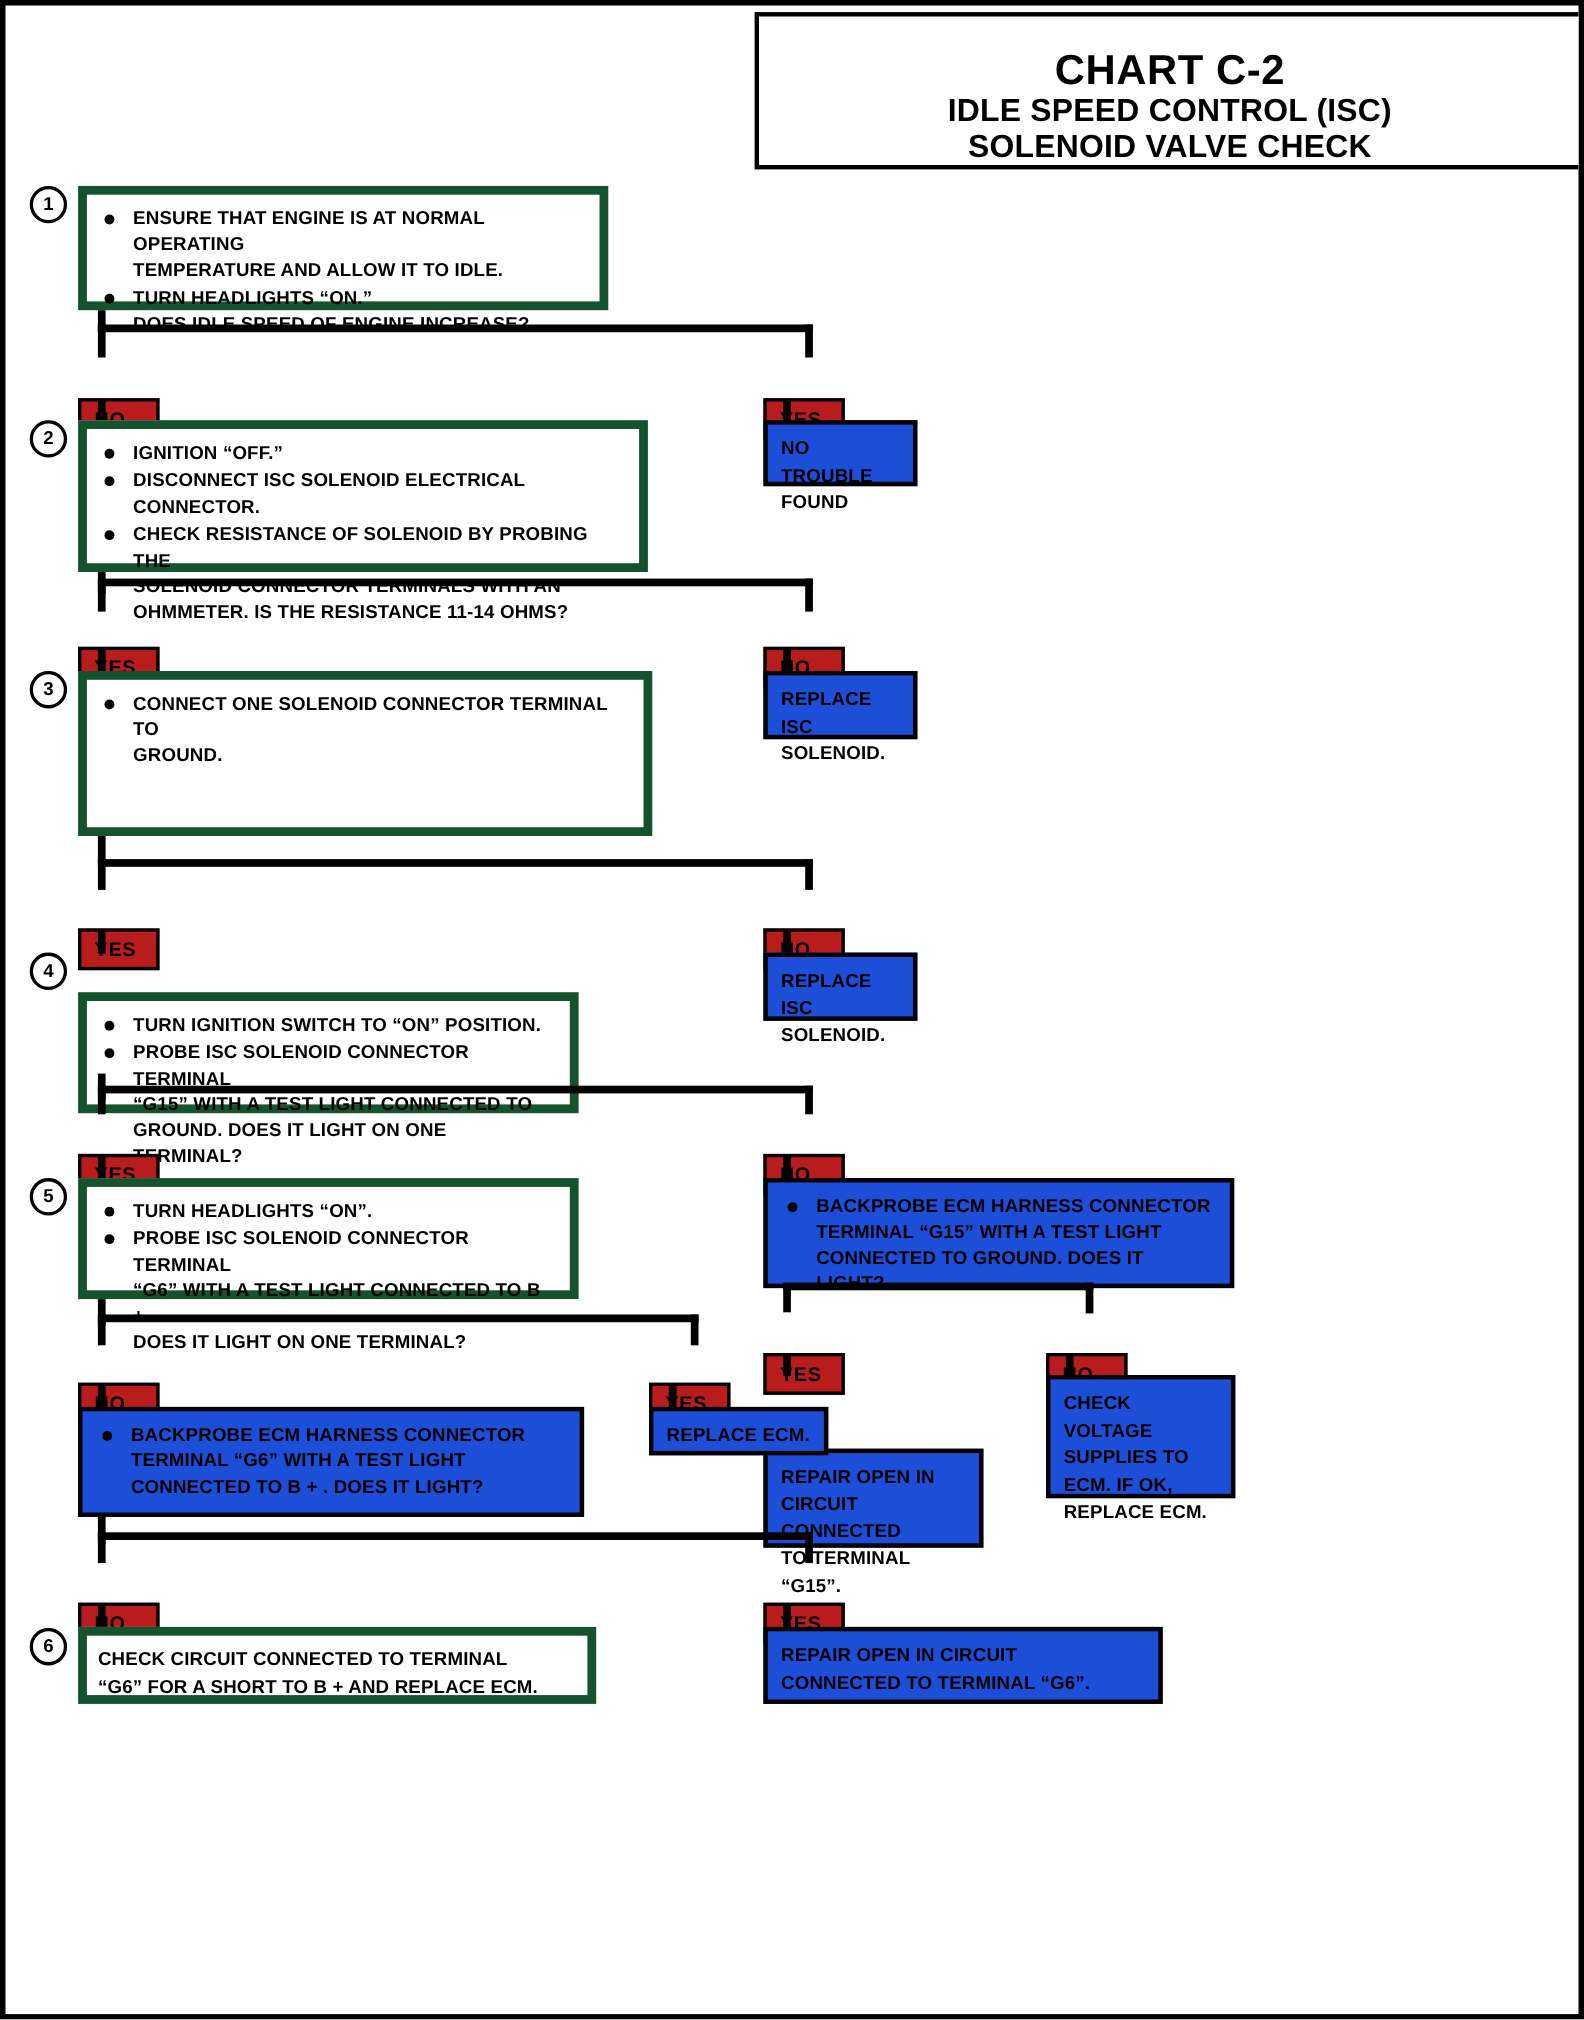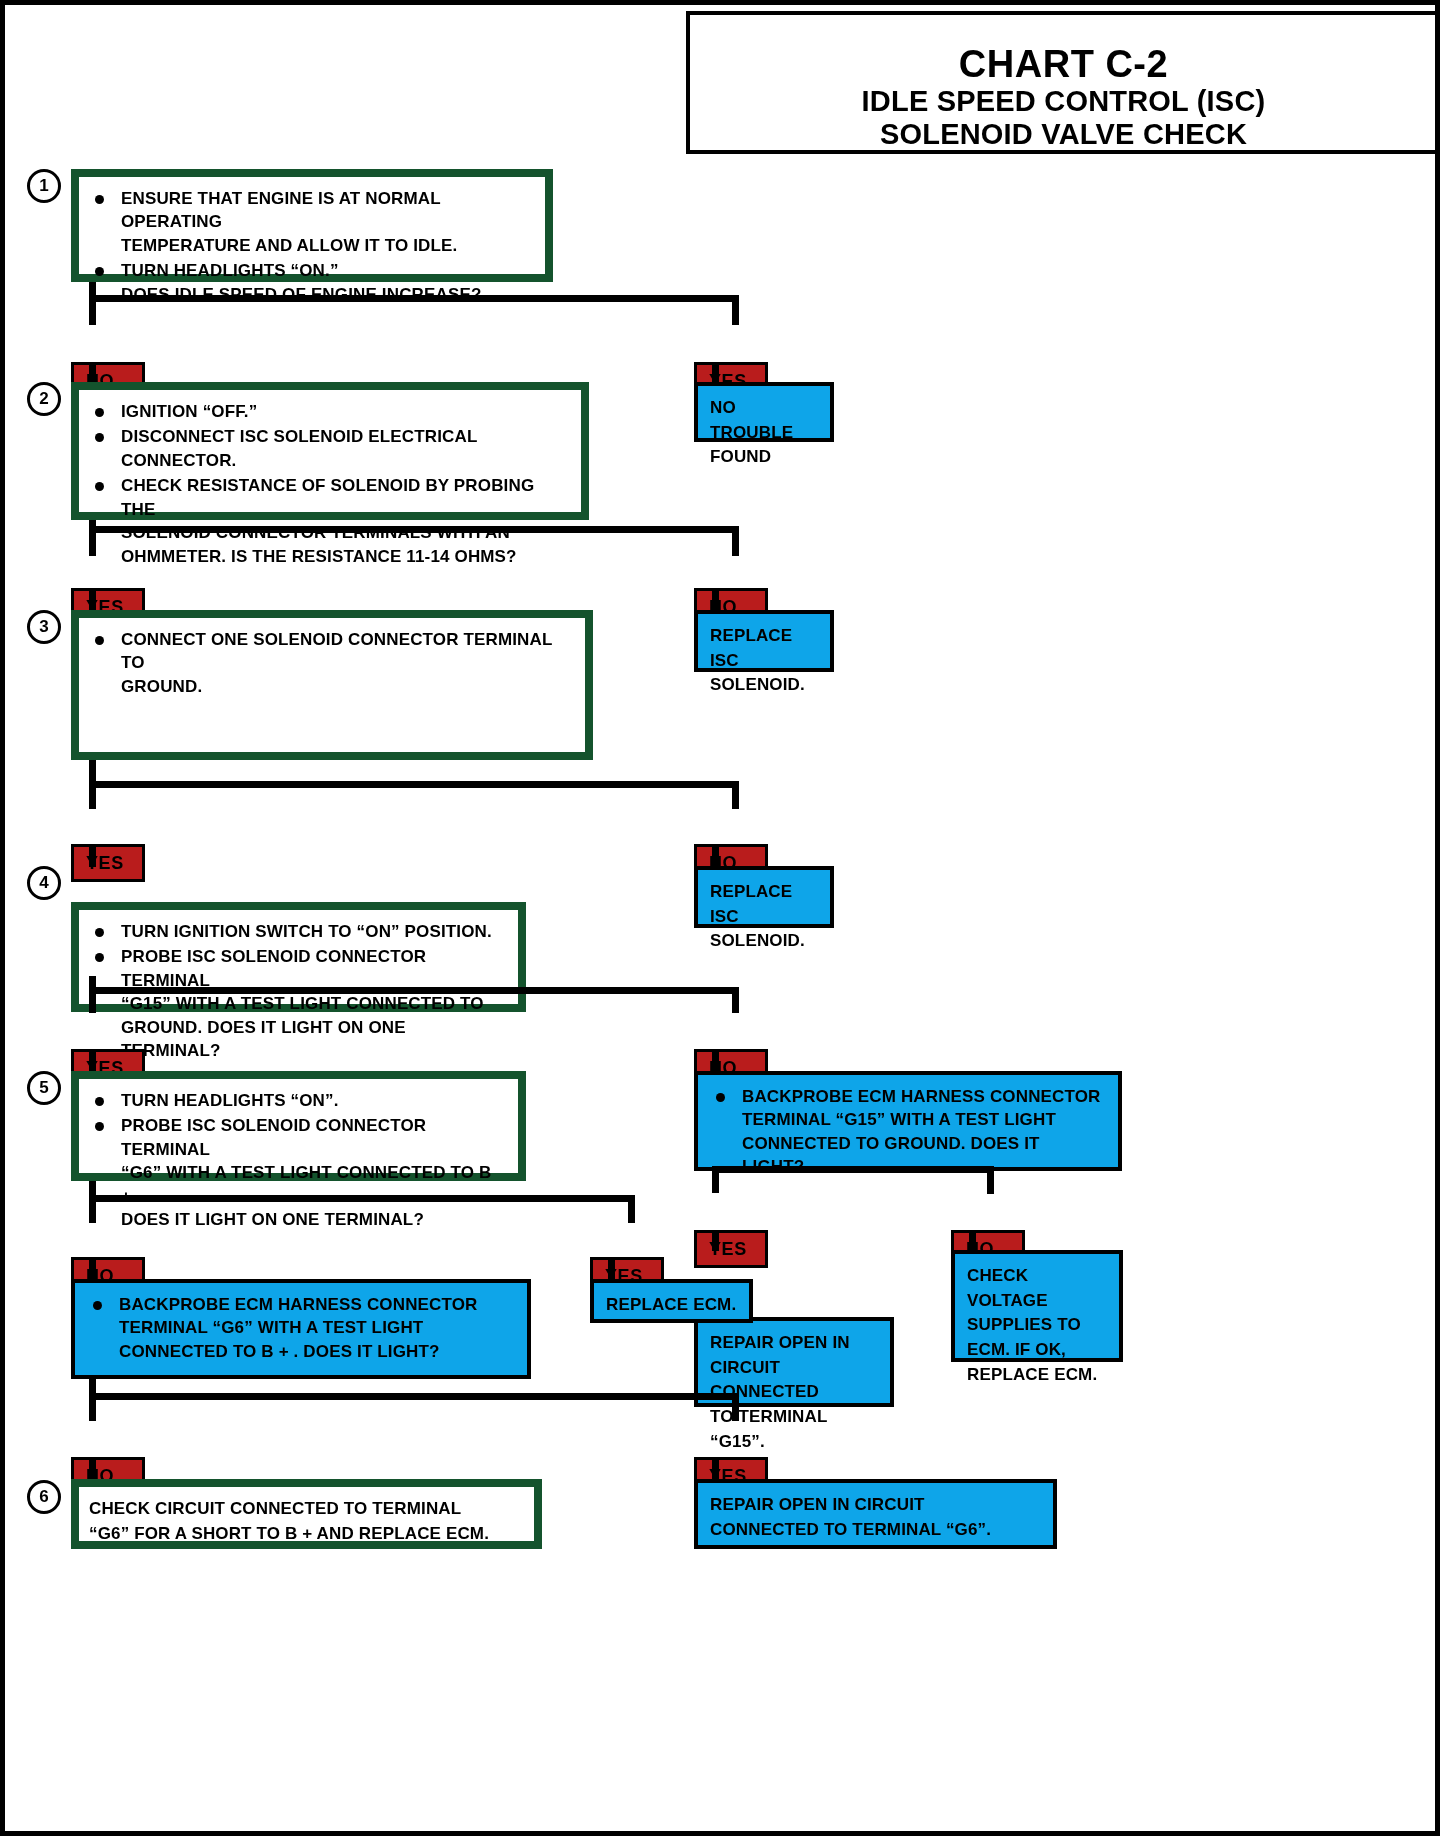--- a/index.html
+++ b/index.html
@@ -27,21 +27,21 @@
   .chart-sub{
     font-size:29px;font-weight:bold;line-height:1.12;letter-spacing:.2px;
   }
 
   
   .step-box{
     border:8px solid #14532d;background:#fff;
     padding:10px 12px 10px 10px;
   }
   .plain-box{
-    border:4px solid #000;background:#0ea5e9;
+    border:4px solid #000;background:#1d4ed8;
     padding:10px 12px 8px 12px;
   }
   .bullet-list{list-style:none;margin:0;padding:0;}
   .bullet-list li{
     position:relative;
     padding-left:32px;
     font-size:17px;font-weight:bold;
     line-height:1.38;
     letter-spacing:.15px;
     margin-bottom:2px;

